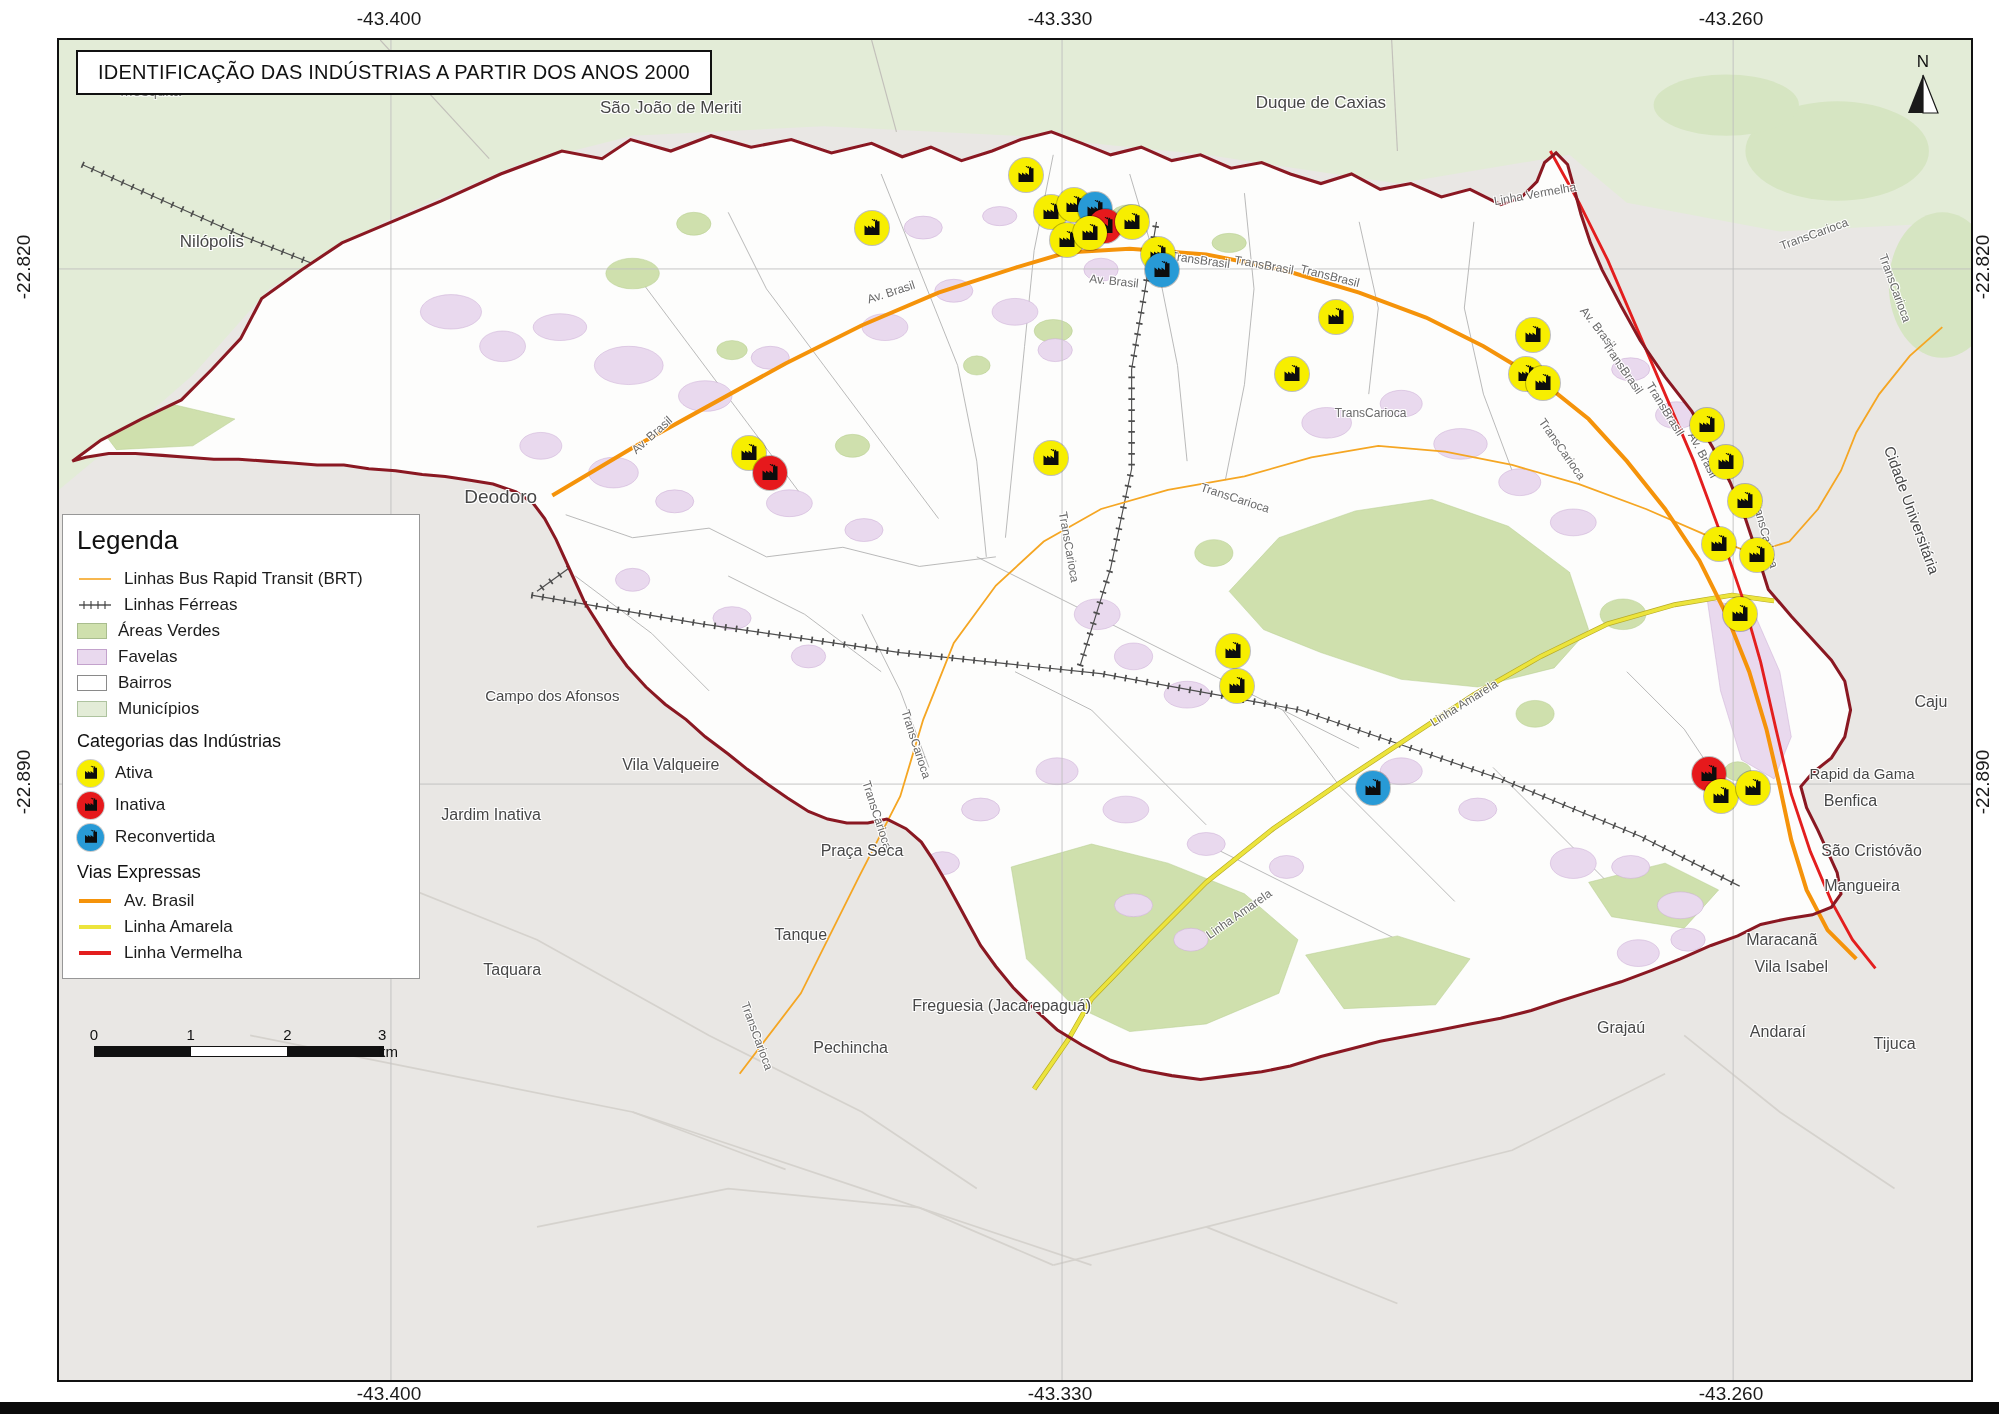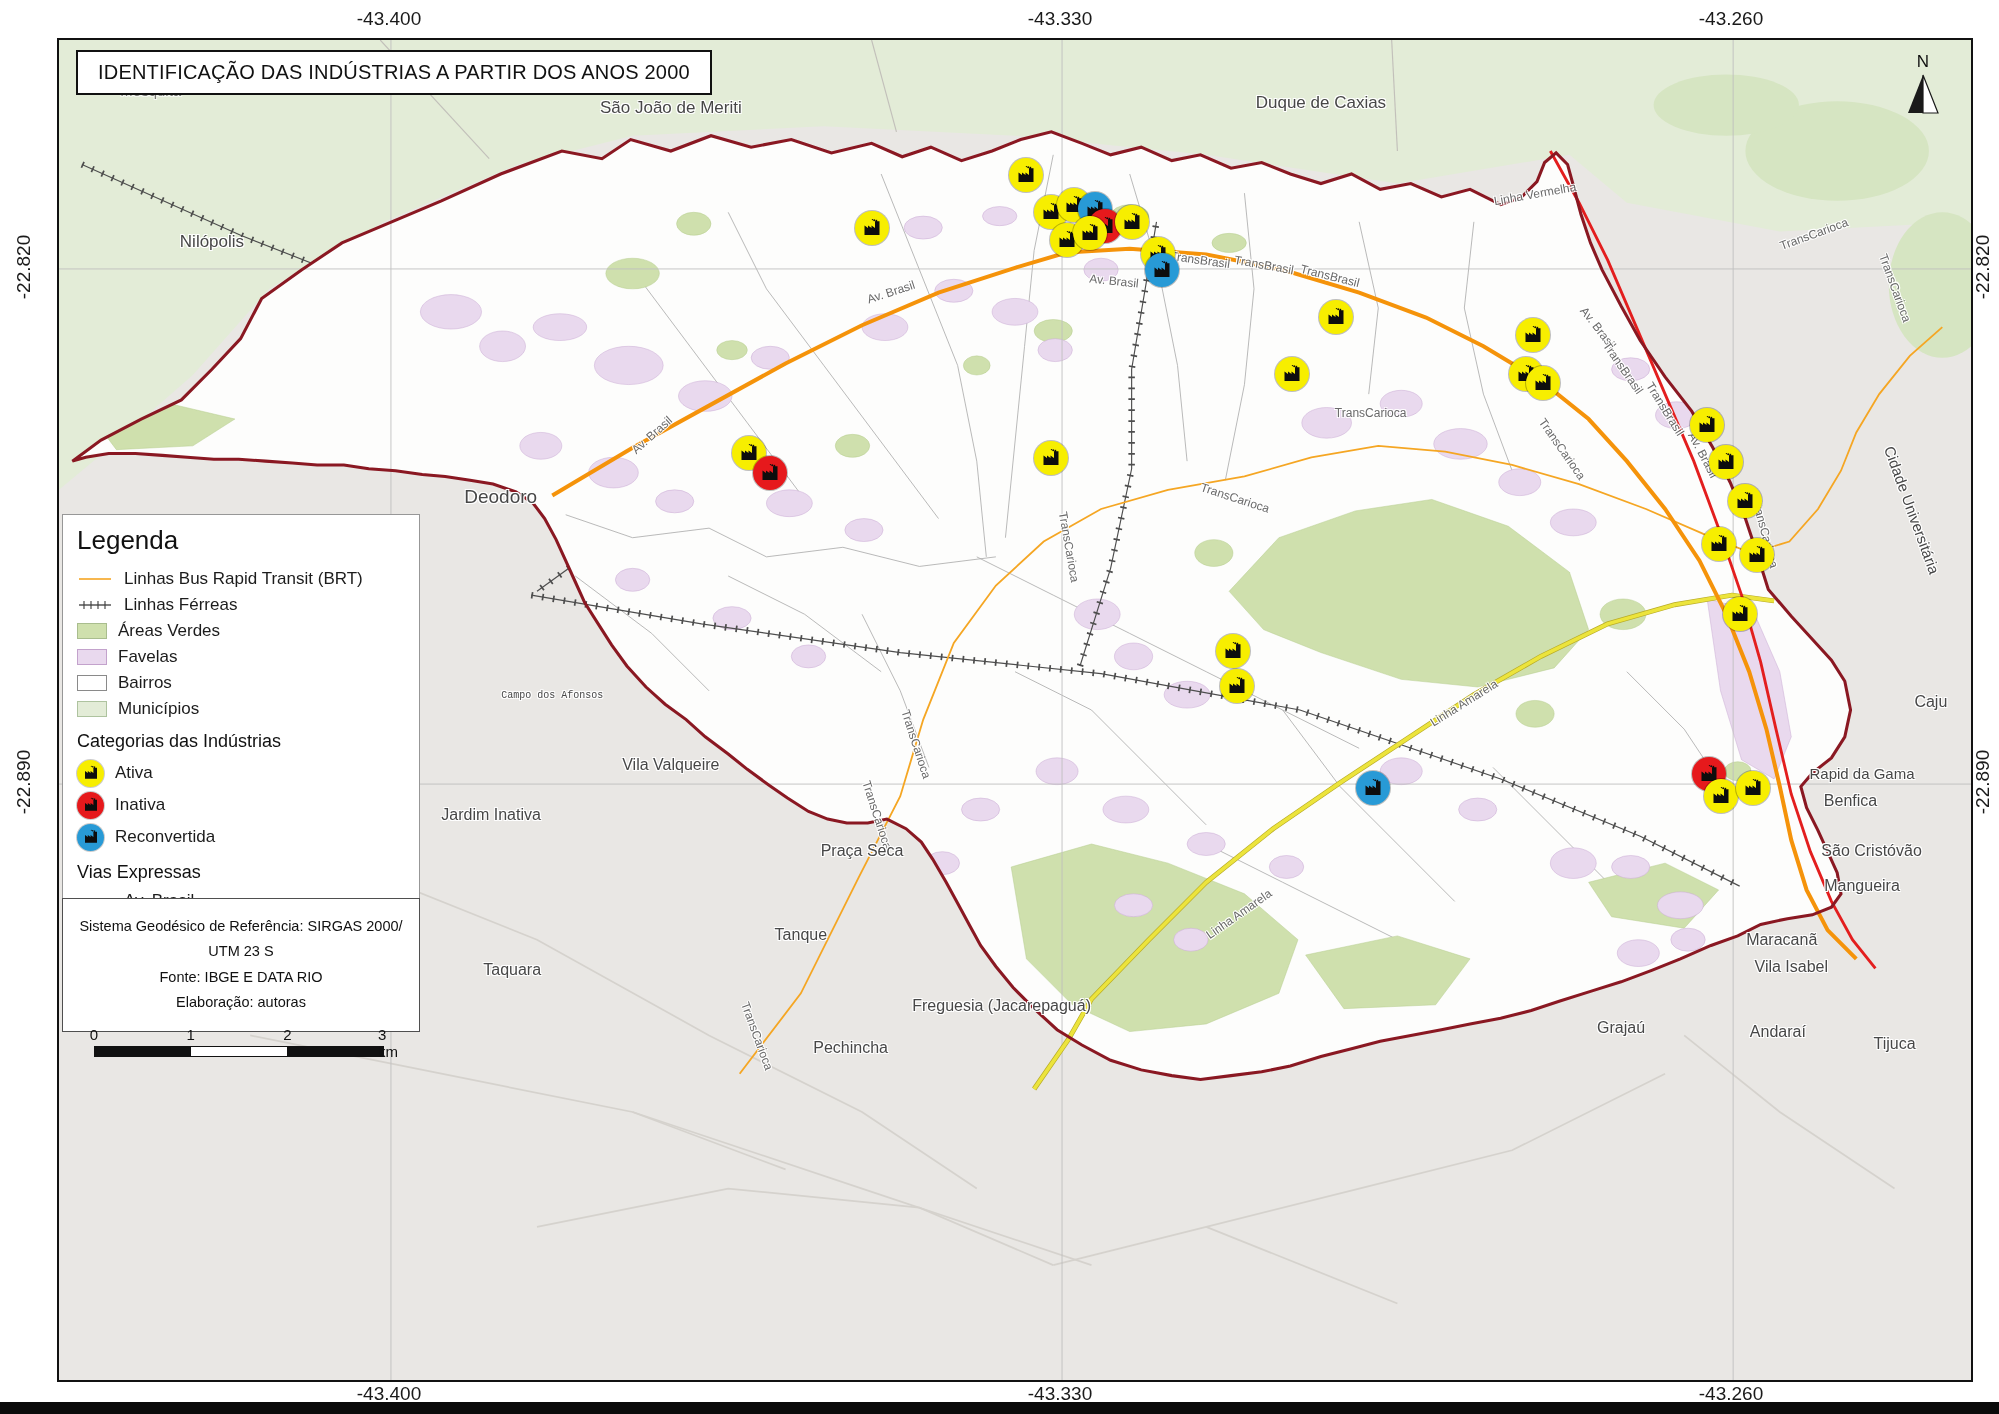--- a/index.html
+++ b/index.html
@@ -257,21 +257,21 @@
         <div class="road-label" style="left: 36.5%; top: 74.3%; transform: translate(-50%, -50%) rotate(70deg);">TransCarioca</div>
         <div class="road-label" style="left: 61.7%; top: 65.2%; transform: translate(-50%, -50%) rotate(-35deg);">Linha Amarela</div>
         <div class="road-label" style="left: 73.5%; top: 49.5%; transform: translate(-50%, -50%) rotate(-32deg);">Linha Amarela</div>
       </div>
     <div id="labels-layer">
         <div class="place-label" style="left: 4.8%; top: 3.7%; font-size: 15px; opacity: 0.7; transform: translate(-50%, -50%) rotate(0deg);">Mesquita</div>
         <div class="place-label" style="left: 32%; top: 5.1%; font-size: 17px; transform: translate(-50%, -50%) rotate(0deg);">São João de Meriti</div>
         <div class="place-label" style="left: 66%; top: 4.7%; font-size: 17px; transform: translate(-50%, -50%) rotate(0deg);">Duque de Caxias</div>
         <div class="place-label" style="left: 8%; top: 15.1%; font-size: 17px; transform: translate(-50%, -50%) rotate(0deg);">Nilópolis</div>
         <div class="place-label" style="left: 23.1%; top: 34.1%; font-size: 19px; transform: translate(-50%, -50%) rotate(0deg);">Deodoro</div>
-        <div class="place-label" style="left: 25.8%; top: 48.9%; font-size: 10px; transform: translate(-50%, -50%) rotate(0deg); font-family: Liberation Mono, monospace;">Campo dos Afonsos</div>
+        <div class="place-label" style="left: 25.8%; top: 48.9%; font-size: 15px; transform: translate(-50%, -50%) rotate(0deg);">Campo dos Afonsos</div>
         <div class="place-label" style="left: 32%; top: 54.1%; font-size: 16px; transform: translate(-50%, -50%) rotate(0deg);">Vila Valqueire</div>
         <div class="place-label" style="left: 22.6%; top: 57.8%; font-size: 16px; transform: translate(-50%, -50%) rotate(0deg);">Jardim Inativa</div>
         <div class="place-label" style="left: 42%; top: 60.5%; font-size: 16px; transform: translate(-50%, -50%) rotate(0deg);">Praça Seca</div>
         <div class="place-label" style="left: 23.7%; top: 69.4%; font-size: 16px; transform: translate(-50%, -50%) rotate(0deg);">Taquara</div>
         <div class="place-label" style="left: 38.8%; top: 66.8%; font-size: 16px; transform: translate(-50%, -50%) rotate(0deg);">Tanque</div>
         <div class="place-label" style="left: 49.3%; top: 72.1%; font-size: 16px; transform: translate(-50%, -50%) rotate(0deg);">Freguesia (Jacarepaguá)</div>
         <div class="place-label" style="left: 41.4%; top: 75.2%; font-size: 16px; transform: translate(-50%, -50%) rotate(0deg);">Pechincha</div>
         <div class="place-label" style="left: 81.7%; top: 73.7%; font-size: 16px; transform: translate(-50%, -50%) rotate(0deg);">Grajaú</div>
         <div class="place-label" style="left: 89.9%; top: 74%; font-size: 16px; transform: translate(-50%, -50%) rotate(0deg);">Andaraí</div>
         <div class="place-label" style="left: 96%; top: 74.9%; font-size: 16px; transform: translate(-50%, -50%) rotate(0deg);">Tijuca</div>
@@ -624,26 +624,20 @@
           </div>
           <div class="legend-row">
             <svg class="sw" width="36" height="16">
               <path d="M2 8 H34" stroke="#e31e1e" stroke-width="4" fill="none"></path>
             </svg>
             <span>Linha Vermelha</span>
           </div>
         </div>
     </div>
 
-    <div id="info-box">
-      <div>Sistema Geodésico de Referência: SIRGAS 2000/</div>
-      <div>UTM 23 S</div>
-      <div>Fonte: IBGE E DATA RIO</div>
-      <div>Elaboração: autoras</div>
-    </div>
 
     <div id="scalebar">
       <div class="sb-labels">
         <span style="left:0%">0</span>
         <span style="left:33.33%">1</span>
         <span style="left:66.66%">2</span>
         <span style="left:100%;transform:translateX(-30%)">3 km</span>
       </div>
       <div class="sb-bar">
           <div></div>

